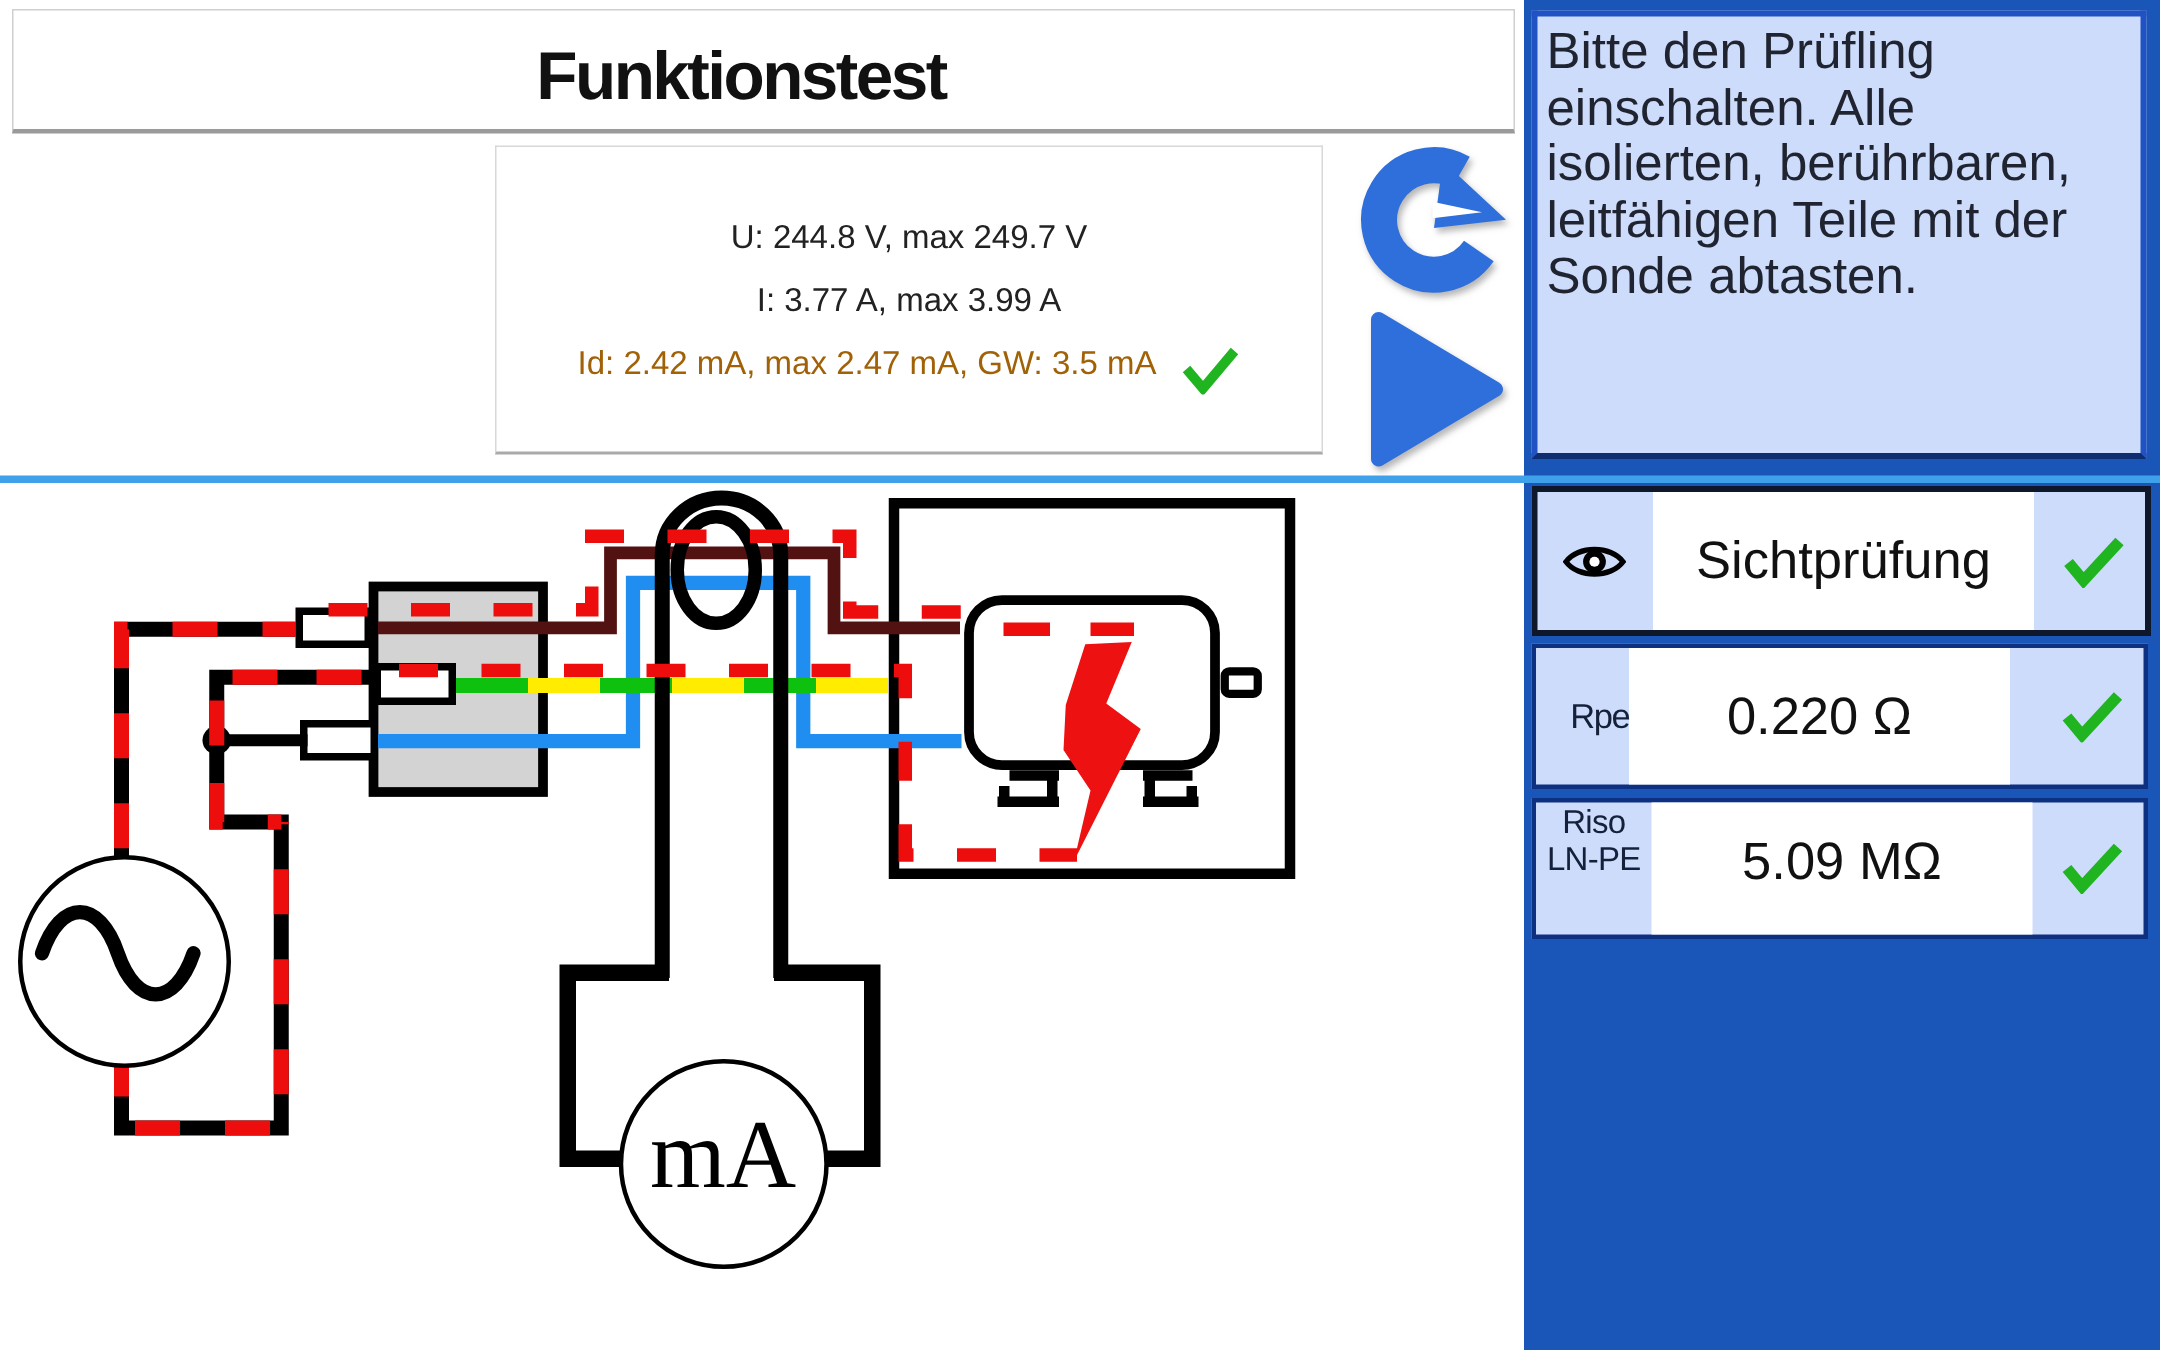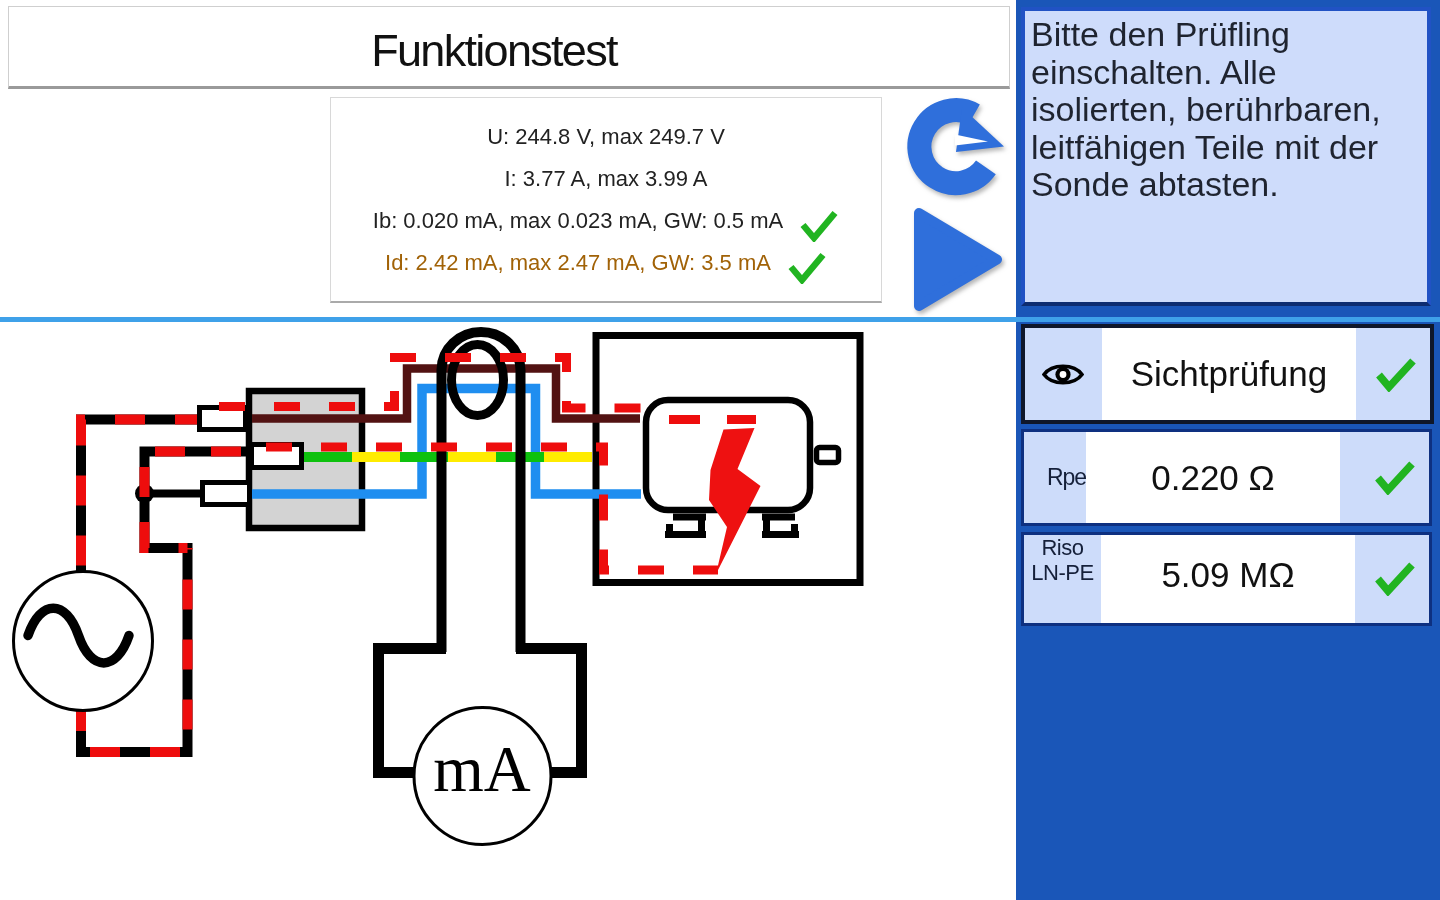--- a/index.html
+++ b/index.html
@@ -3,35 +3,30 @@
 <meta charset="utf-8">
 <style>
   html,body{margin:0;padding:0;width:1440px;height:900px;overflow:hidden;background:#fff;
     font-family:"Liberation Sans", sans-serif;}
   .abs{position:absolute;}
 </style>
 </head>
 <body>
 
 <div class="abs" style="left:8px;top:6px;width:1000px;height:79px;background:#fff;border:1px solid #cfcfcf;border-bottom:3px solid #9a9a9a;display:flex;align-items:center;justify-content:center;">
-  <div style="font-size:45px;font-weight:normal;color:#111;padding-right:30px;margin-top:8px;letter-spacing:-1.7px;">Funktionstest</div>
+  <div style="font-size:45px;font-weight:bold;color:#111;padding-right:30px;margin-top:8px;letter-spacing:-1.7px;">Funktionstest</div>
 </div>
 
 <div class="abs" style="left:330px;top:97px;width:550px;height:203px;background:#fff;border:1px solid #d8d8d8;border-bottom:2px solid #aaa;display:flex;flex-direction:column;justify-content:center;">
 
   <div style="height:42px;display:flex;align-items:center;justify-content:center;font-size:22px;color:#222;">U: 244.8 V, max 249.7 V</div>
 
   <div style="height:42px;display:flex;align-items:center;justify-content:center;font-size:22px;color:#222;">I: 3.77 A, max 3.99 A</div>
 
 
-  <div style="height:42px;display:flex;align-items:center;justify-content:center;font-size:22px;color:#222;">Ib: 0.020 mA, max 0.023 mA, GW: 0.5 mA
-    <svg width="40" height="34" viewBox="0 0 40 34" style="margin-left:16px;transform:translateY(4px);">
-        <path d="M4 17 L15 30 L36 5" fill="none" stroke="#21b421" stroke-width="6.5"></path>
-      </svg>
-  </div>
 
   <div style="height:42px;display:flex;align-items:center;justify-content:center;font-size:22px;color:#a16207;">Id: 2.42 mA, max 2.47 mA, GW: 3.5 mA
     <svg width="40" height="34" viewBox="0 0 40 34" style="margin-left:16px;transform:translateY(4px);">
         <path d="M4 17 L15 30 L36 5" fill="none" stroke="#21b421" stroke-width="6.5"></path>
       </svg>
   </div>
 </div>
 
 <svg class="abs" style="left:899px;top:90px;filter:drop-shadow(2px 3px 2px rgba(110,110,110,0.5));" width="115" height="225" viewBox="0 0 115 225">
   <path d="M 74.9 24.9 A 36.5 36.5 0 1 0 86.9 77.4" fill="none" stroke="#2f6fdb" stroke-width="24"></path>

